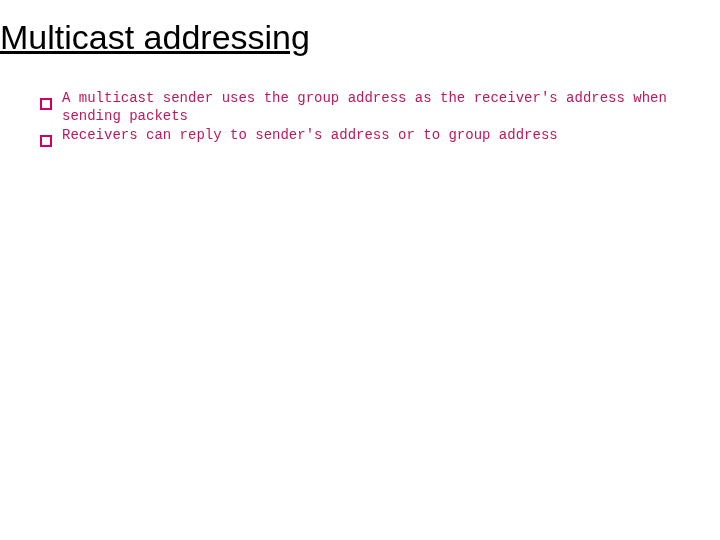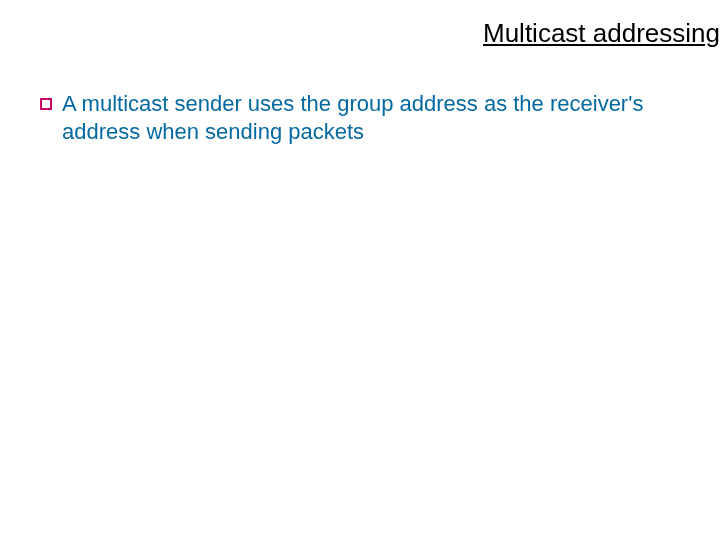--- a/index.html
+++ b/index.html
@@ -15,34 +15,35 @@
     width: 720px;
     height: 540px;
     position: relative;
     box-sizing: border-box;
   }
   .title {
     position: absolute;
     top: 18px;
     left: 0;
     width: 100%;
-    text-align: right;
-    font-size: 26px;
+    text-align: left;
+    font-size: 34px;
     text-decoration: underline;
     color: #000000;
     font-weight: 400;
   }
   .body {
     position: absolute;
     top: 90px;
     left: 40px;
     width: 640px;
-    font-size: 22px;
+    font-size: 14px;
     line-height: 1.25;
-    color: #0369a1;
+    color: #be185d;
+    font-family: Liberation Mono, monospace;
   }
   .item {
     display: flex;
     align-items: flex-start;
     margin-bottom: 2px;
   }
   .bullet {
     flex: 0 0 auto;
     width: 12px;
     height: 12px;
@@ -62,15 +63,19 @@
 <div class="slide">
   <div class="title">Multicast addressing</div>
   <div class="body">
 
     <div class="item">
       <div class="bullet"></div>
       <div class="text">A multicast sender uses the group address as the receiver's address when sending packets</div>
     </div>
 
 
+    <div class="item">
+      <div class="bullet"></div>
+      <div class="text">Receivers can reply to sender's address or to group address</div>
+    </div>
 
   </div>
 </div>
 
 </body></html>

